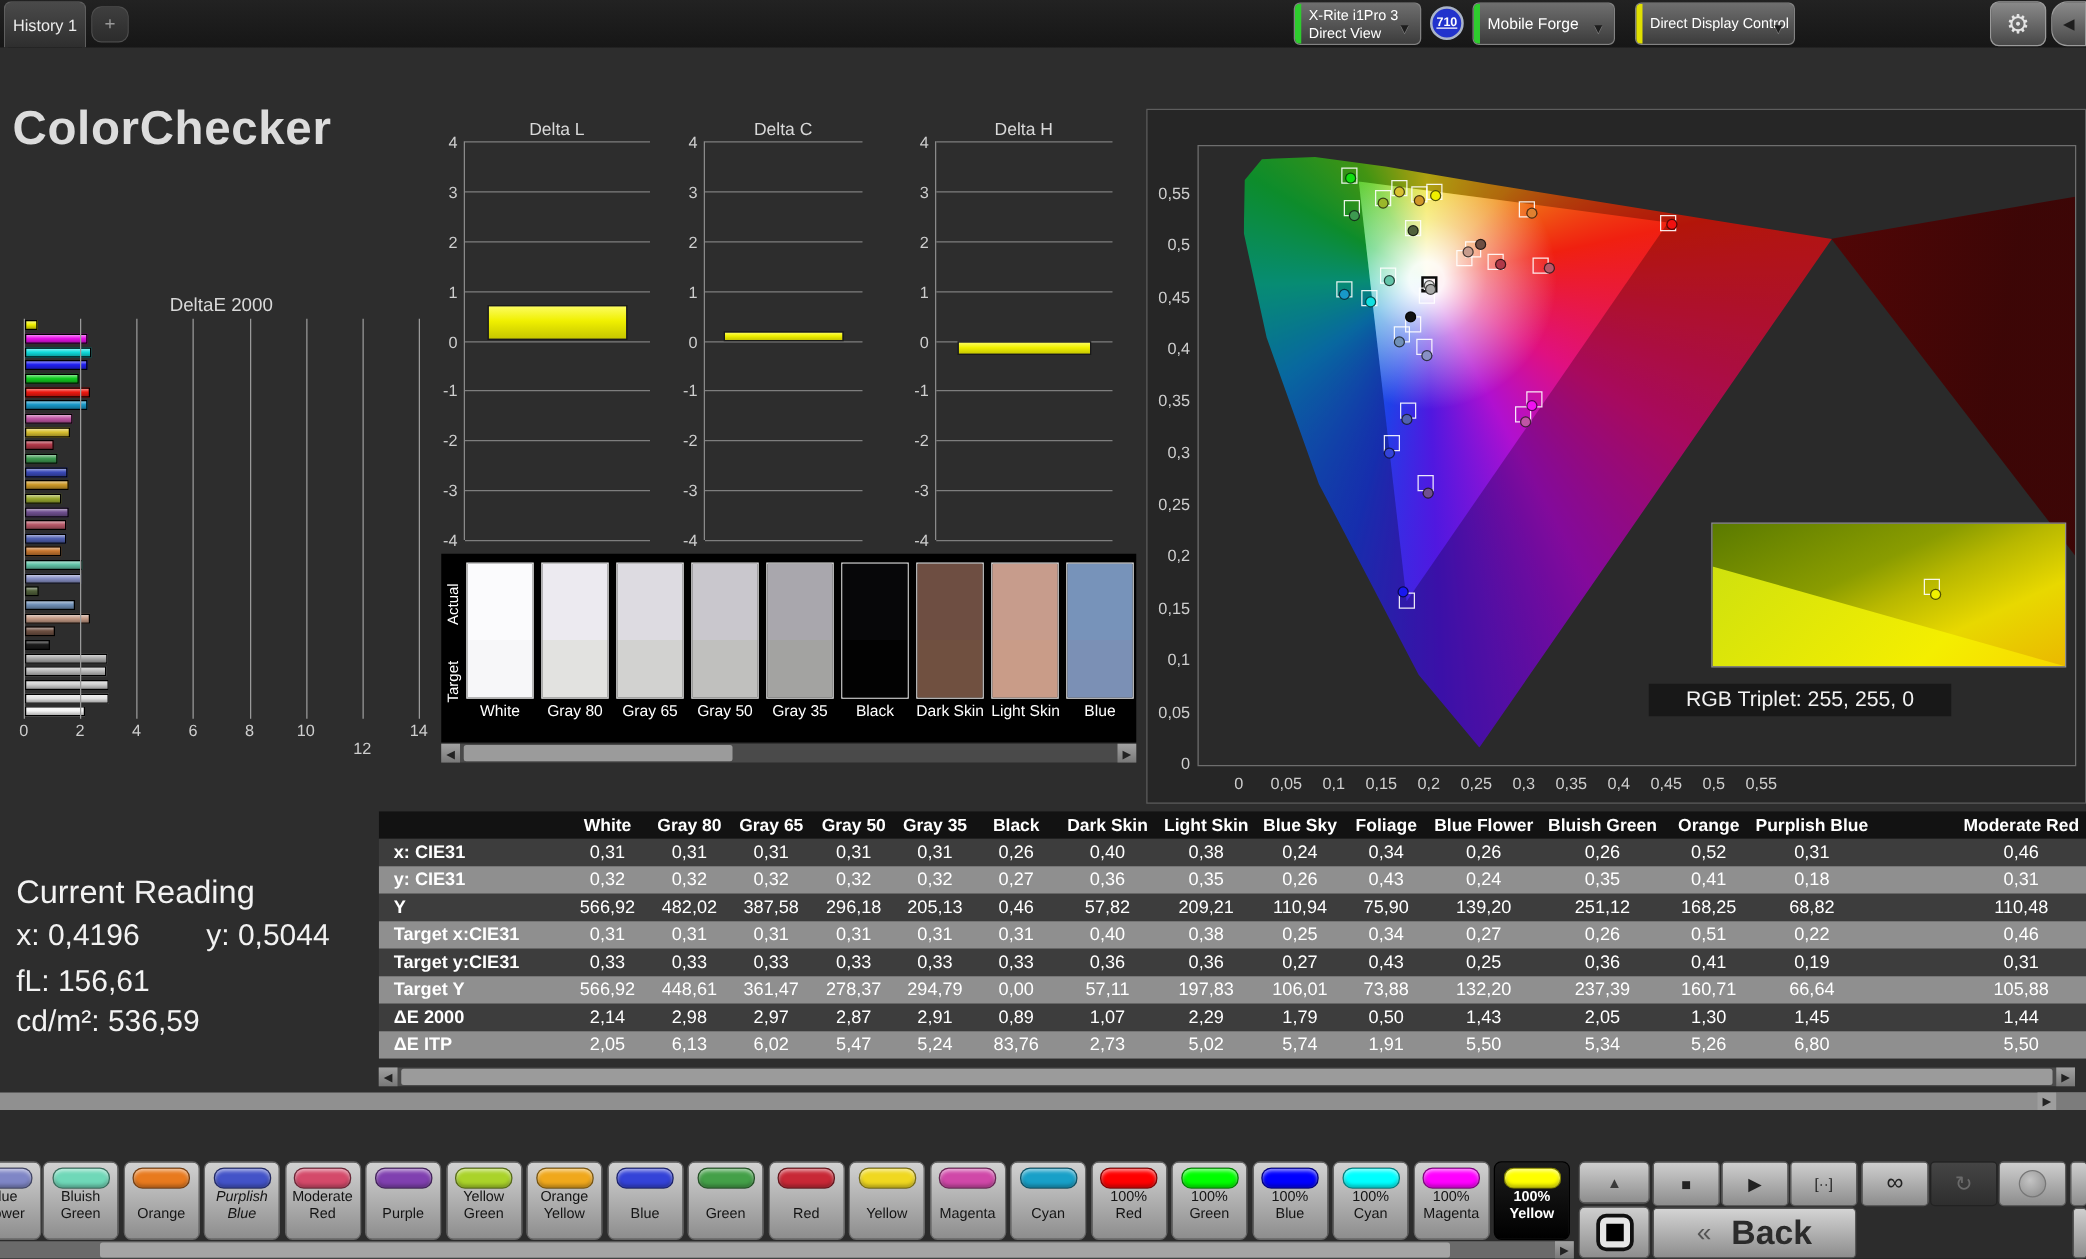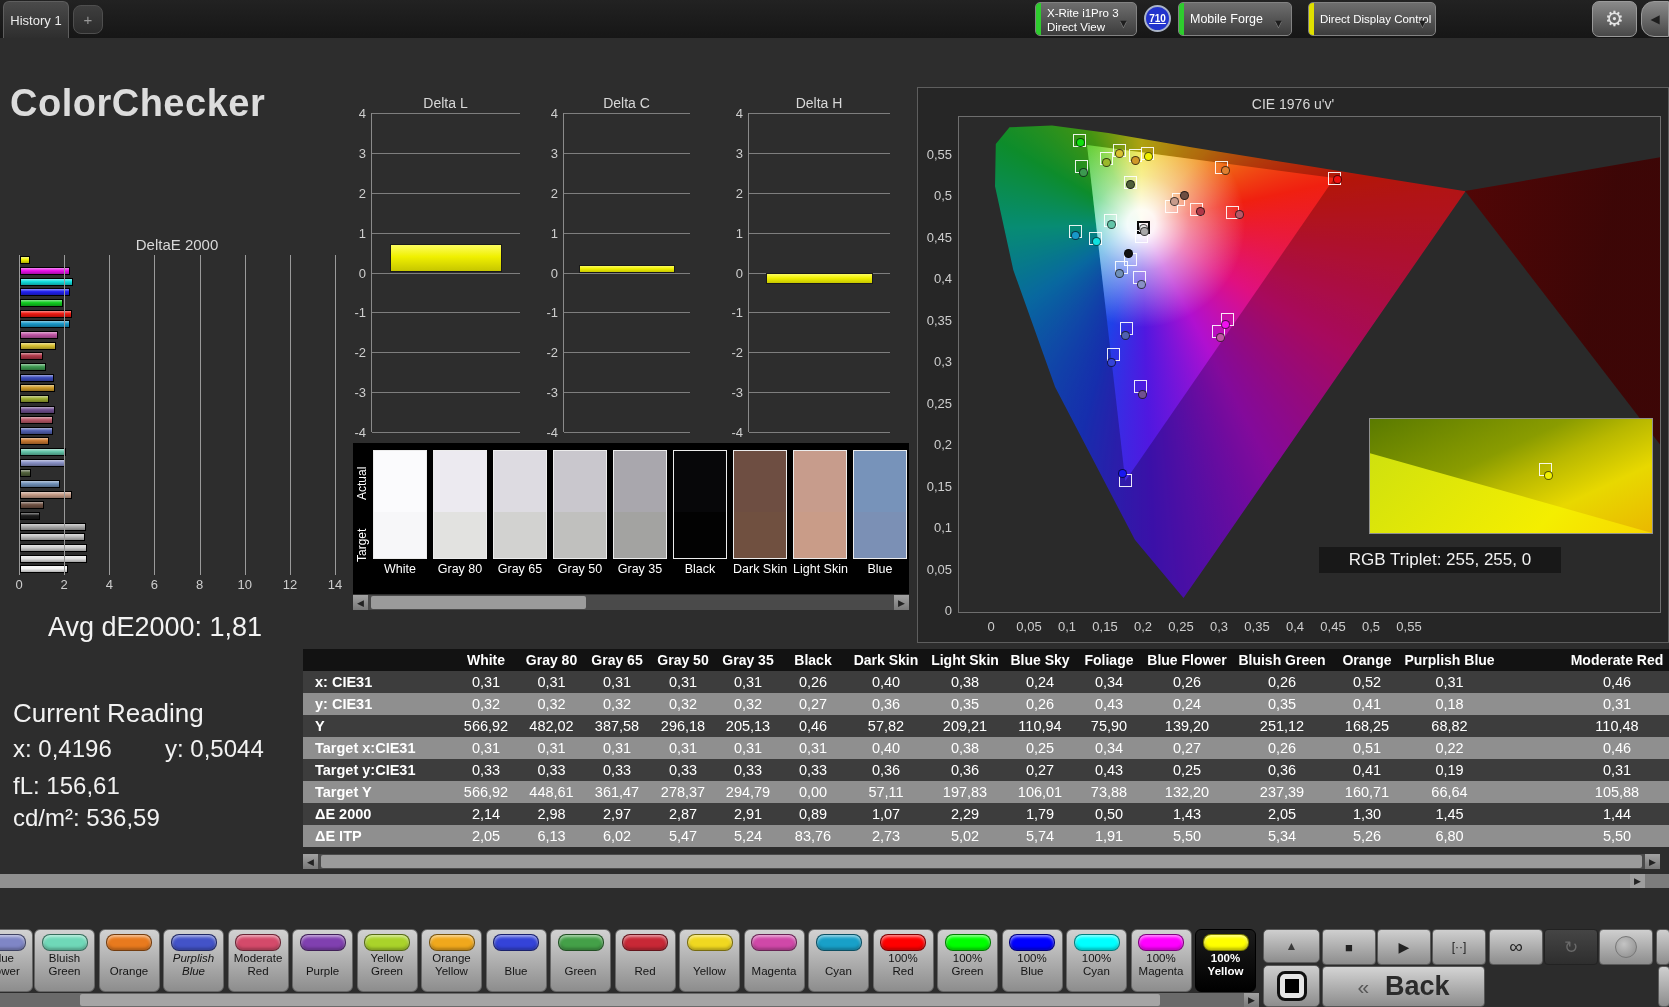--- a/index.html
+++ b/index.html
@@ -174,25 +174,24 @@
       <div class="de-grid" style="left: 270.9px;"></div>
       <div class="de-grid" style="left: 316px;"></div>
     </div>
   <div class="de-xticks">
       <span style="left: 0px;">0</span>
       <span style="left: 45.1px;">2</span>
       <span style="left: 90.3px;">4</span>
       <span style="left: 135.4px;">6</span>
       <span style="left: 180.6px;">8</span>
       <span style="left: 225.7px;">10</span>
-      <span style="left: 270.9px;">12</span>
+      <span style="left: 270.9px; margin-top: 14px;">12</span>
       <span style="left: 316px;">14</span>
     </div>
 
-  <div class="stat center" style="top:612px;">Avg dE2000: 1,81</div>
   <div class="stat" style="left:13px;top:698px;font-size:26px;">Current Reading</div>
   <div class="stat" style="left:13px;top:735px;font-size:24px;">x: 0,4196</div>
   <div class="stat" style="left:165px;top:735px;font-size:24px;">y: 0,5044</div>
   <div class="stat" style="left:13px;top:772px;font-size:24px;">fL: 156,61</div>
   <div class="stat" style="left:13px;top:804px;font-size:24px;">cd/m²: 536,59</div>
 
   <div id="delta-charts">
       <div class="dc-title" style="left: 371px; width: 149px;">Delta L</div>
       <div class="dc-ylab" style="left: 340px; top: 106px;">4</div>
       <div class="dc-ylab" style="left: 340px; top: 145.875px;">3</div>
@@ -330,21 +329,20 @@
         </div>
       </div>
   </div>
   <div class="hscroll" style="left:353px;top:595px;width:556px;height:15px;">
     <div class="hs-arrow" style="left:0;">◀</div>
     <div class="hs-arrow" style="right:0;">▶</div>
     <div class="hs-thumb" style="left:18px;width:215px;"></div>
   </div>
 
   <div class="cie-panel">
-    <div class="cie-title">CIE 1976 u'v'</div>
     <div class="cie-plot" id="cie-plot">
         <div class="cie-fill cie-horseshoe" style="clip-path: polygon(506.5px 74.2px, 428.2px 61.7px, 340px 47.6px, 232.1px 30.2px, 149.3px 16.1px, 93px 8.6px, 50.5px 10.3px, 36.8px 26.9px, 36px 69.2px, 54.3px 153px, 96.1px 270.1px, 175.9px 422.8px, 224.5px 480.9px);"></div>
         <div class="cie-wedge" style="clip-path: polygon(506px 74px, 703px 40px, 703px 330px);"></div>
         <div class="cie-fill cie-tri" style="clip-path: polygon(375.5px 61px, 128px 28.1px, 166.3px 363.9px);"></div>
         <div class="cie-sq ring-black" style="left: 177.7px; top: 104.2px;"></div>
         <div class="cie-dot" style="left: 179.7px; top: 107.2px; background: rgb(224, 224, 224);"></div>
         <div class="cie-sq" style="left: 176.2px; top: 113.3px;"></div>
         <div class="cie-dot" style="left: 181.2px; top: 110.3px; background: rgb(168, 168, 168);"></div>
         <div class="cie-sq" style="left: 164.8px; top: 135.8px;"></div>
         <div class="cie-dot" style="left: 164.8px; top: 131.8px; background: rgb(17, 17, 17);"></div>

